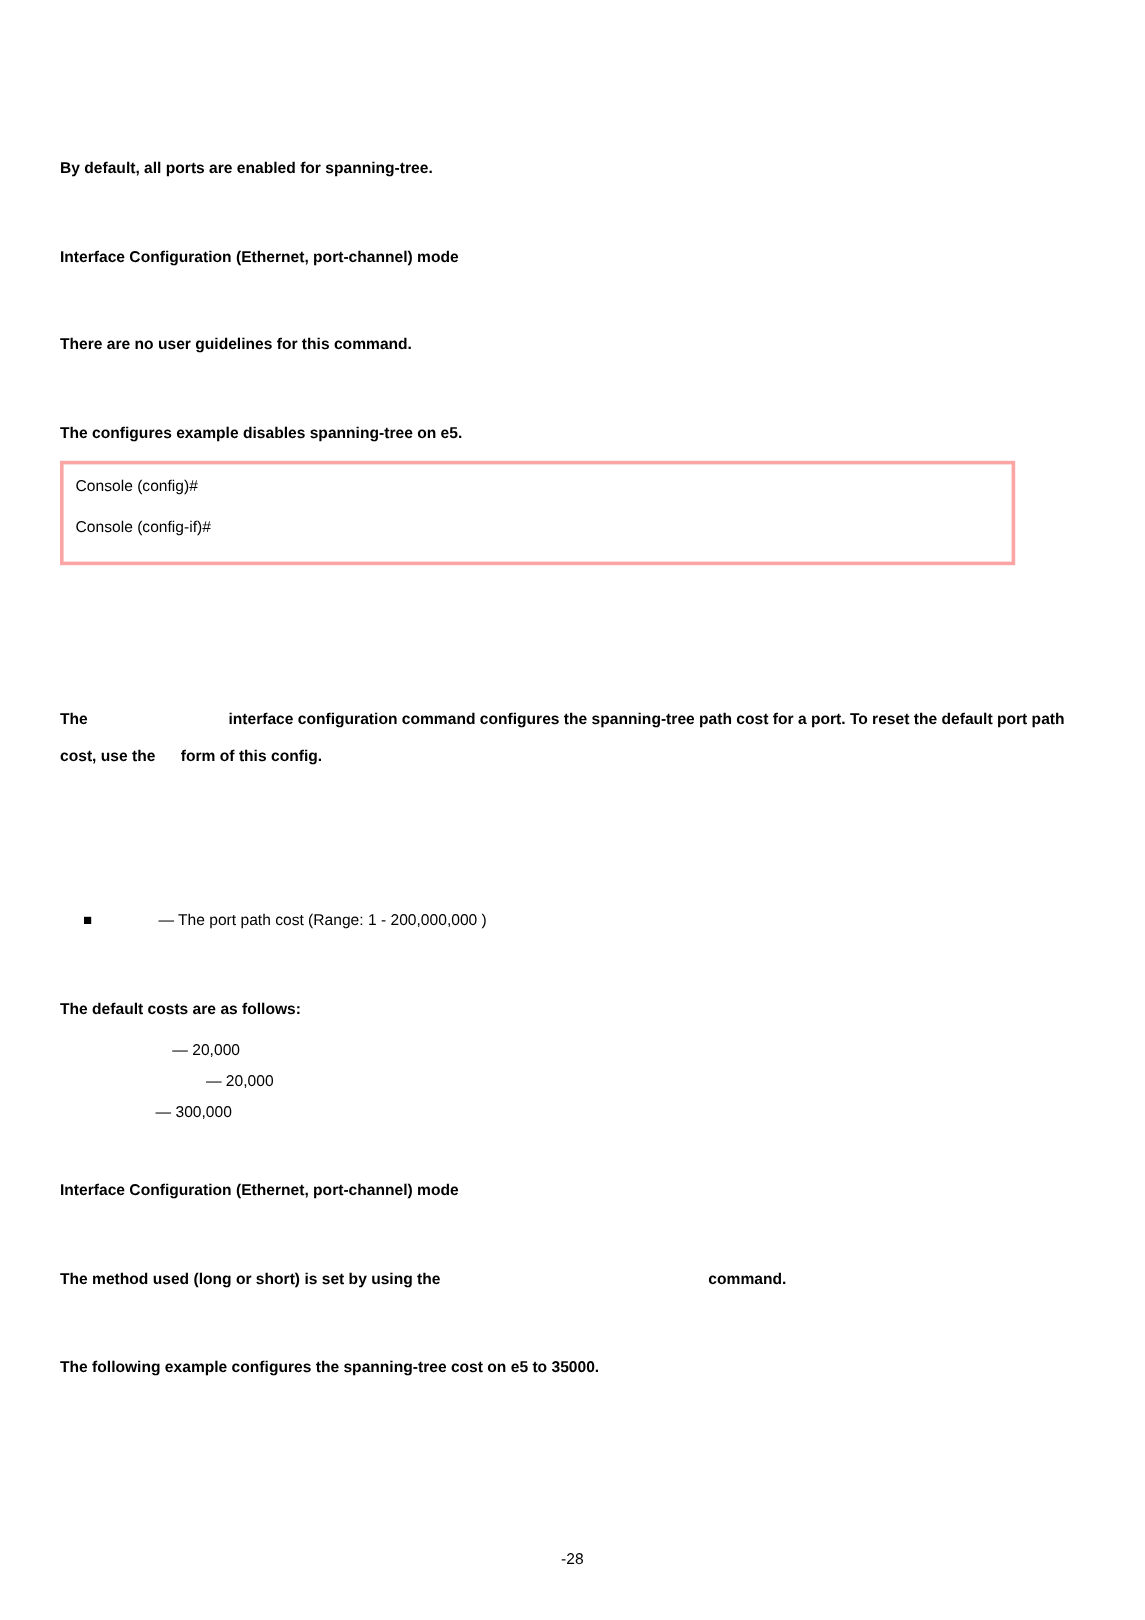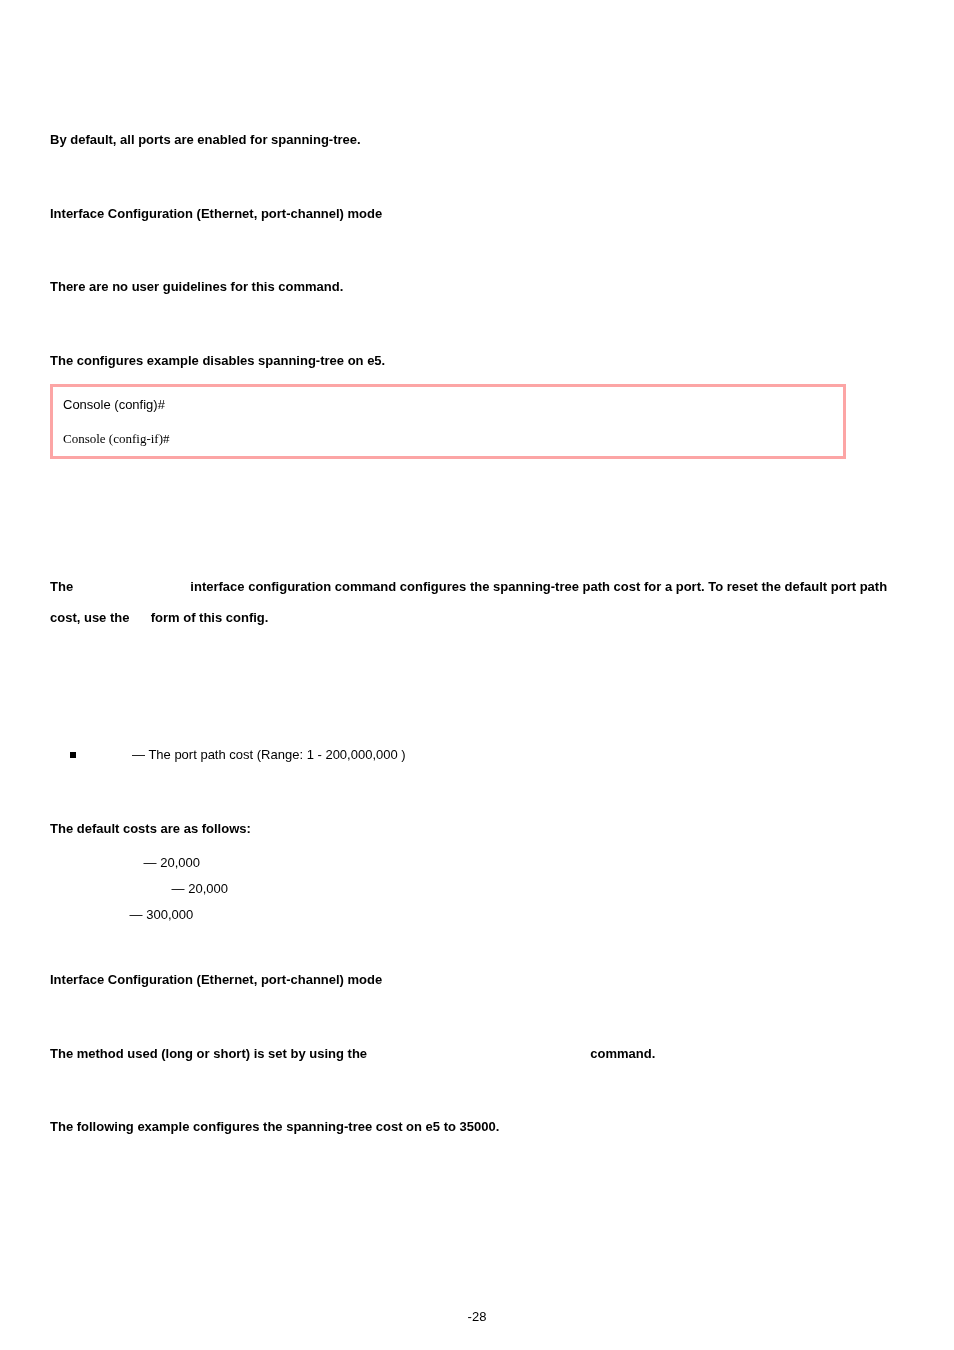--- a/index.html
+++ b/index.html
@@ -26,39 +26,38 @@
   .console-box {
     border: 3px solid #fca5a5;
     padding: 8px 10px;
     width: 796px;
     font-family: Arial, Helvetica, sans-serif;
   }
   .console-box .line {
     margin-bottom: 14px;
   }
   .console-box .line:last-child {
-    margin-bottom: 0;
-    font-family: Liberation Serif, serif;
+    margin-bottom: 12px;
   }
   .bullet-row {
     display: flex;
     align-items: flex-start;
     padding-left: 20px;
   }
   .bullet-glyph {
     width: 6px;
     height: 6px;
     background: #000000;
     margin-top: 7px;
     margin-right: 56px;
     flex-shrink: 0;
   }
   .footer {
     position: absolute;
-    bottom: 24px;
+    bottom: 42px;
     left: 0;
     width: 954px;
     text-align: center;
     font-size: 13px;
   }
   .gap-sm { height: 12px; }
   .gap-md { height: 26px; }
   .gap-lg { height: 42px; }
   .gap-xl { height: 86px; }
 </style>

